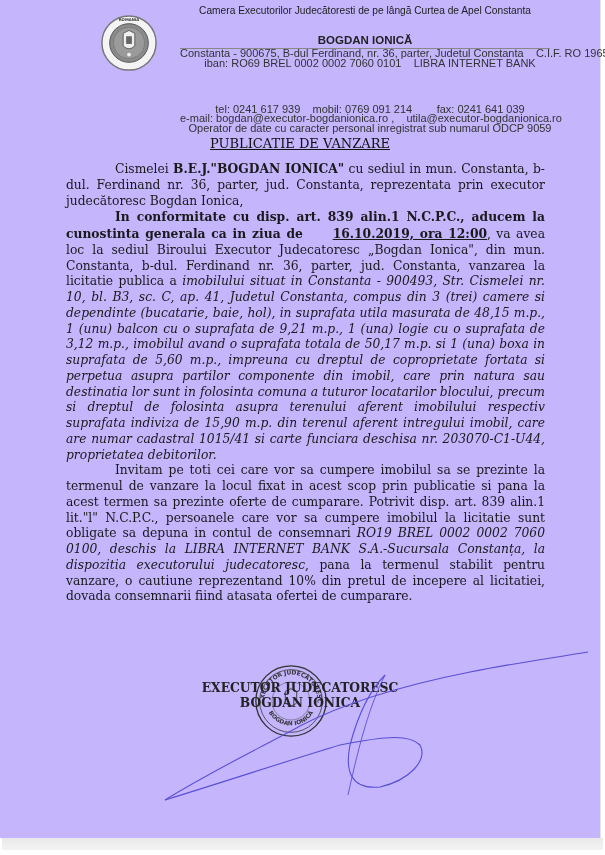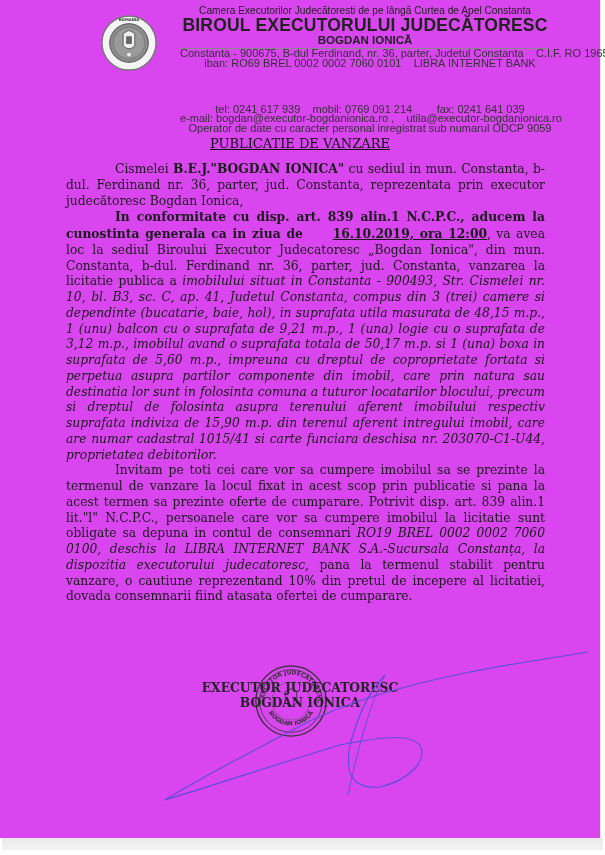--- a/index.html
+++ b/index.html
@@ -1,17 +1,17 @@
 <!DOCTYPE html>
 <html><head>
 <meta charset="utf-8">
 <style>
   html, body { margin: 0; padding: 0; }
   body { width: 605px; height: 855px; background: #ffffff; position: relative; overflow: hidden; font-family: "DejaVu Serif", serif; color: #1a1a1a; }
-  .page { position: absolute; left: 0; top: 0; width: 600px; height: 838px; background: #d946ef; border-right: 1px solid #e4e4e4; }
+  .page { position: absolute; left: 0; top: 0; width: 600px; height: 838px; background: #c4b5fd; border-right: 1px solid #e4e4e4; }
   .page-shadow { position: absolute; left: 2px; top: 838px; width: 601px; height: 12px; background: linear-gradient(#e9e9e9, #f3f3f3); }
   .header { position: absolute; left: 0; top: 0; width: 600px; height: 100px; }
   .seal { position: absolute; left: 100px; top: 14px; width: 58px; height: 58px; }
   .hdr-text { position: absolute; left: 180px; width: 370px; text-align: center; font-family: "Liberation Sans", sans-serif; color: #222; }
   .hdr-line1 { top: 5px; font-size: 10.2px; }
   .hdr-line2 { top: 15px; font-size: 17.5px; font-weight: bold; letter-spacing: 0.2px; }
   .hdr-line3 { top: 34px; font-size: 11.5px; font-weight: bold; }
   .hdr-rule { position: absolute; left: 180px; top: 48px; width: 370px; height: 1px; background: #888; }
   .hdr-info { position: absolute; left: 180px; top: 49px; width: 380px; text-align: center; font-family: "Liberation Sans", sans-serif; font-size: 11px; line-height: 9.8px; color: #333; }
   .hdr-info div { white-space: nowrap; }
@@ -35,21 +35,20 @@
       <circle cx="30" cy="30" r="28" fill="#f4f4f4" stroke="#777" stroke-width="1.5"></circle>
       <circle cx="30" cy="30" r="20" fill="#8a8a8a" stroke="#555" stroke-width="1"></circle>
       <circle cx="30" cy="30" r="16" fill="#9a9a9a" stroke="#666" stroke-width="0.8" stroke-dasharray="1.5 1"></circle>
       <path d="M24 20 L30 17 L36 20 L36 33 Q30 39 24 33 Z" fill="#eeeeee" stroke="#444" stroke-width="0.8"></path>
       <path d="M27 23 L33 23 L33 31 L27 31 Z" fill="#666"></path>
       <circle cx="30" cy="42" r="2" fill="#eee"></circle>
       <text x="30" y="7.5" font-size="4" text-anchor="middle" fill="#333" font-family="DejaVu Sans, sans-serif" font-weight="bold">ROMANIA</text>
     </svg>
 
     <div class="hdr-text hdr-line1">Camera Executorilor Judecătoresti de pe lângă Curtea de Apel Constanta</div>
-    <div class="hdr-text hdr-line2">BIROUL EXECUTORULUI JUDECĂTORESC</div>
     <div class="hdr-text hdr-line3">BOGDAN IONICĂ</div>
     <div class="hdr-rule"></div>
     <div class="hdr-info">
       <div style="white-space:pre;">Constanta - 900675, B-dul Ferdinand, nr. 36, parter, Judetul Constanta    C.I.F. RO 19653027</div>
       <div style="white-space:pre;">iban: RO69 BREL 0002 0002 7060 0101    LIBRA INTERNET BANK</div>
       <div style="white-space:pre;margin-top:36px;">tel: 0241 617 939    mobil: 0769 091 214        fax: 0241 641 039</div>
       <div style="white-space:pre;">e-mail: bogdan@executor-bogdanionica.ro ,    utila@executor-bogdanionica.ro</div>
       <div>Operator de date cu caracter personal inregistrat sub numarul ODCP 9059</div>
     </div>
   </div>

